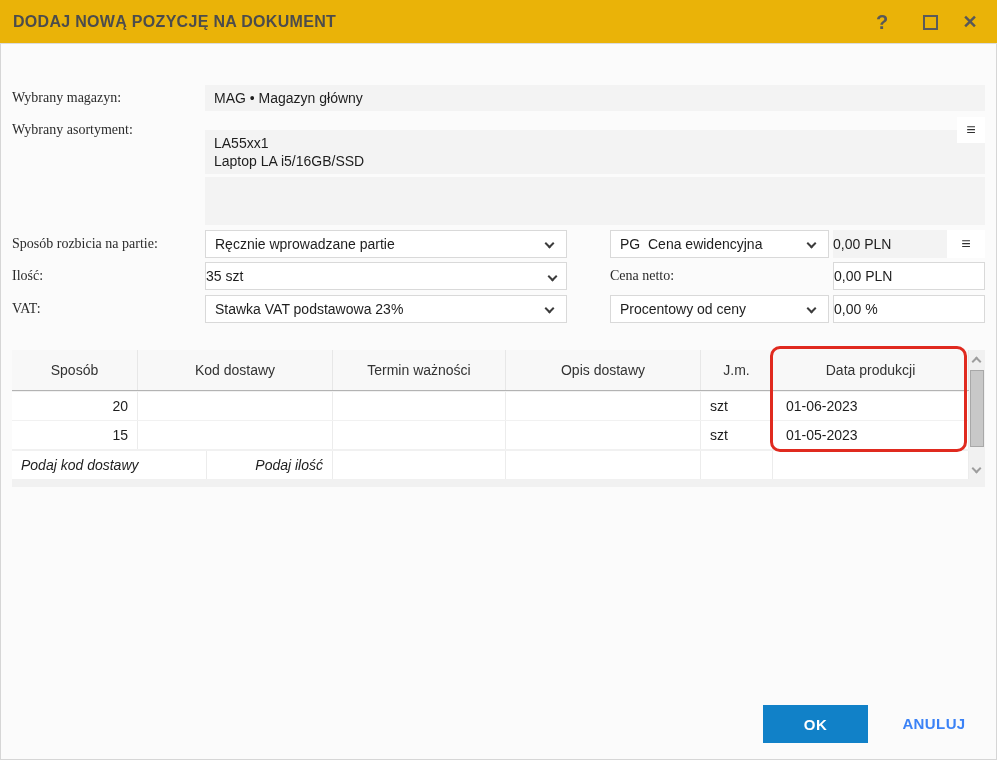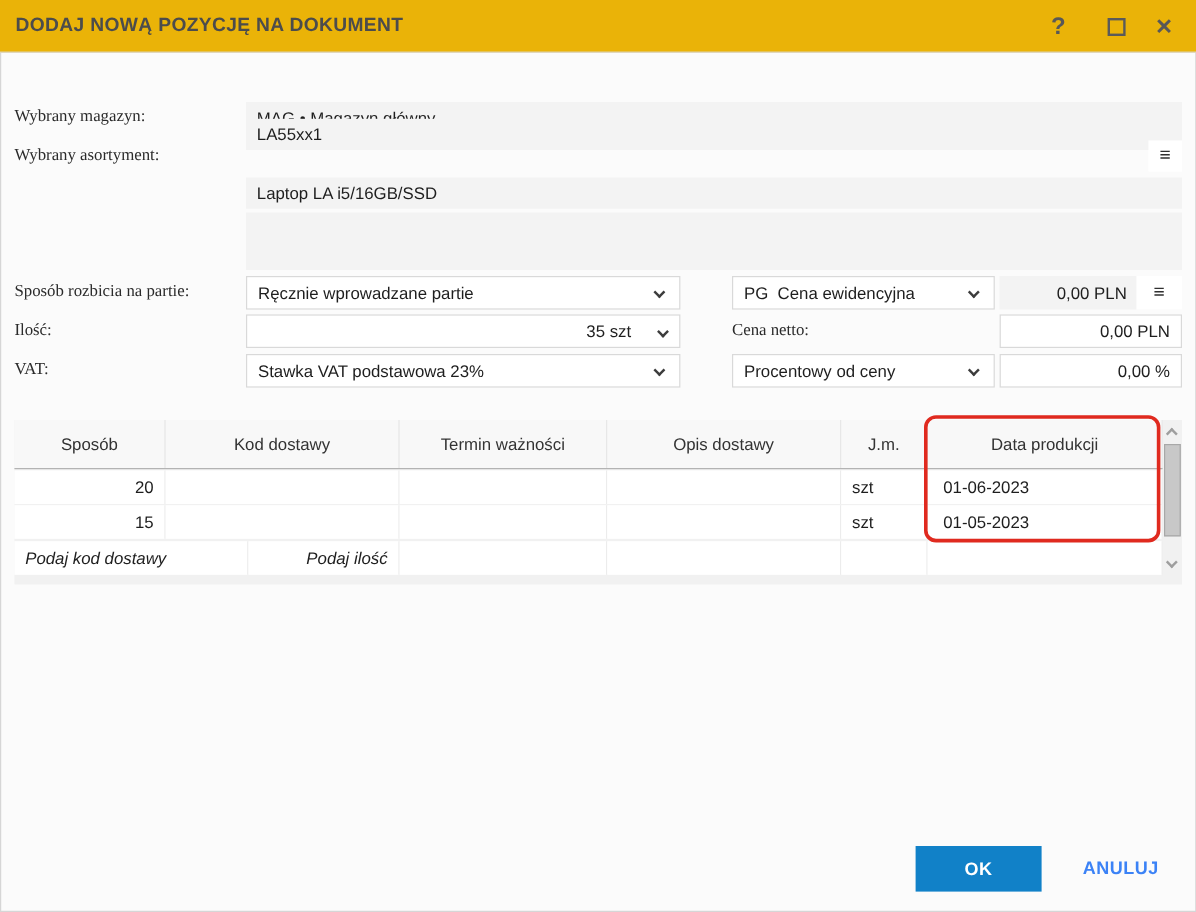--- a/index.html
+++ b/index.html
@@ -20,31 +20,31 @@
   .tb-max   { left:912px; }
   .maxbox   { width:15px; height:15px; border:2px solid #5a5a5a; display:block; background:transparent; }
   .tb-close { left:952px; font-size:18px; font-weight:bold; }
 
   
   .lbl { position:absolute; height:28px; line-height:28px; font-size:14px; color:#2b2b2b;font-family:Liberation Serif, serif; }
   .fld { position:absolute; font-size:14px; color:#1e1e1e; }
   .gray  { background:#f3f3f3; }
   .white { background:#ffffff; border:1px solid #d9d9d9; }
   .pl { padding-left:9px; }
-  .tr { text-align:right; }
+  .tr { text-align:left; }
   .pre { white-space:pre; }
 
   .chev { position:absolute; width:7px; height:7px; border-right:2px solid #3c3c3c;
           border-bottom:2px solid #3c3c3c; transform:rotate(45deg); }
 
   .menu-glyph { font-size:16px; font-weight:bold; color:#2f2f2f; line-height:1; }
 
   #fld-magazyn   { left:205px; top:85px;  width:780px; height:26px; line-height:26px; }
   #lbl-magazyn   { left:12px;  top:84px; }
-  #fld-asort     { left:205px; top:99px; width:780px; height:26px; line-height:26px; }
+  #fld-asort     { left:205px; top:130px; width:780px; height:26px; line-height:26px; }
   #lbl-asort     { left:12px;  top:116px; }
   #btn-asort-menu{ position:absolute; left:957px; top:117px; width:28px; height:26px;
                    background:#ffffff; display:flex; align-items:center; justify-content:center; }
   #fld-opis      { left:205px; top:148px; width:780px; height:26px; line-height:26px; }
   #fld-opis2     { left:205px; top:177px; width:780px; height:48px; }
 
   #lbl-rozbicie  { left:12px;  top:230px; }
   #sel-rozbicie  { left:205px; top:230px; width:362px; height:28px; line-height:26px; }
   #sel-rozbicie .chev { right:13px; top:9px; }
   #sel-cena-rodzaj { left:610px; top:230px; width:219px; height:28px; line-height:26px; }

